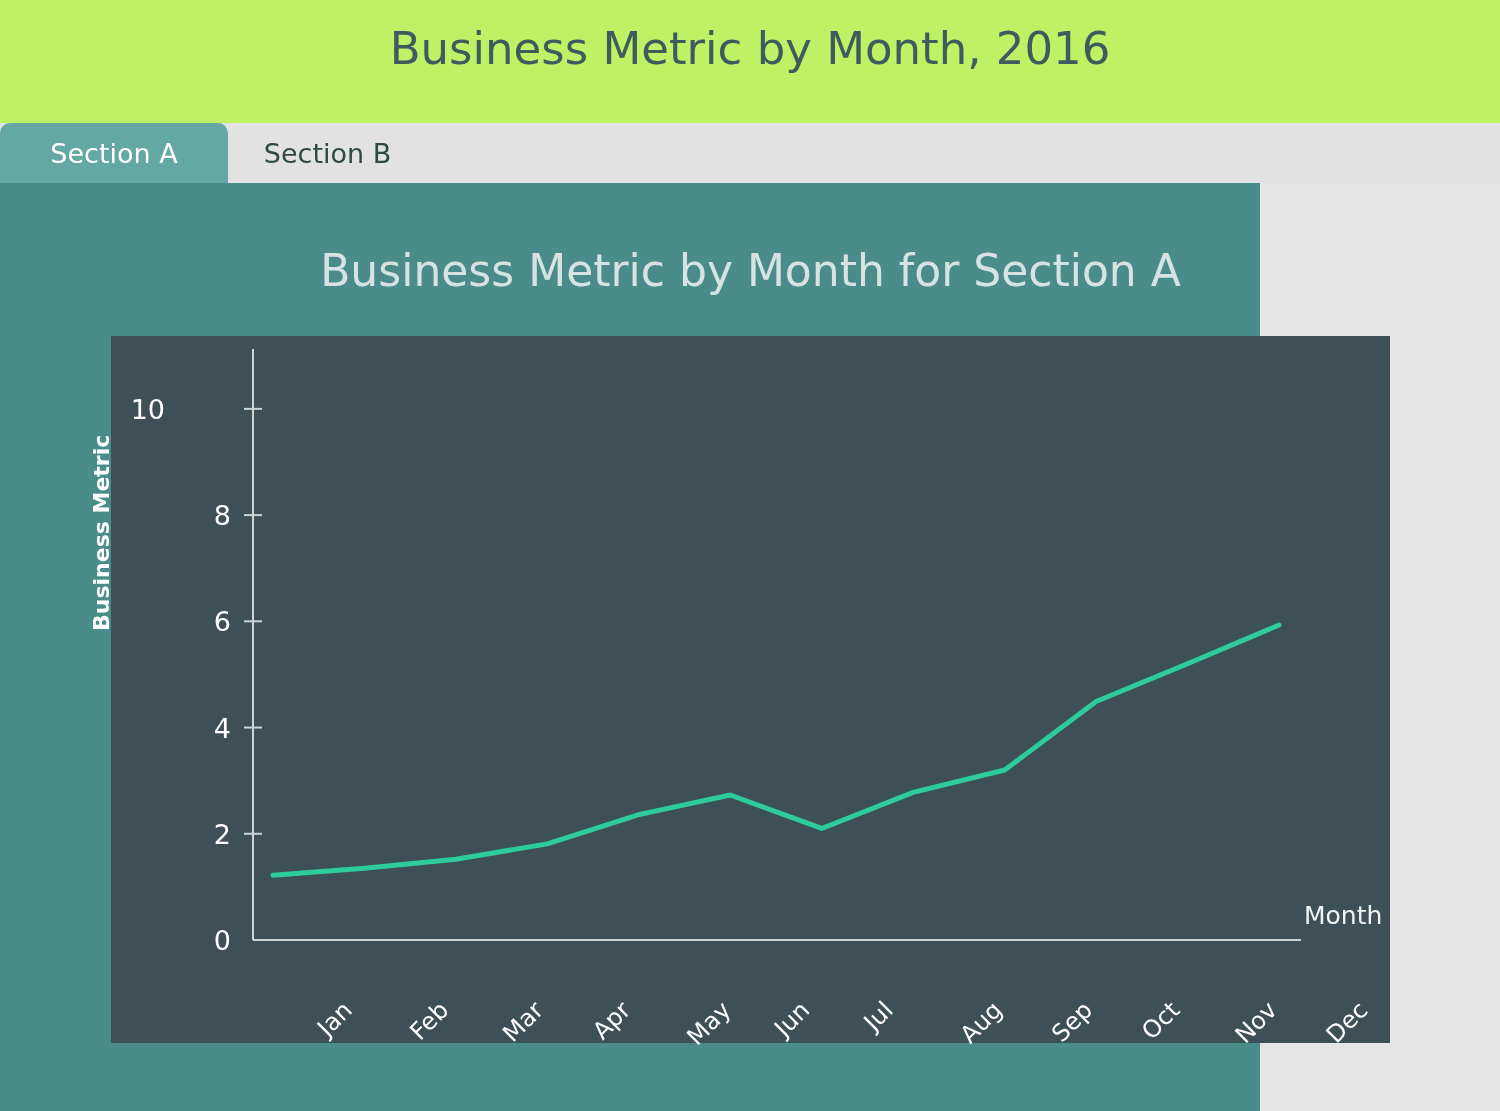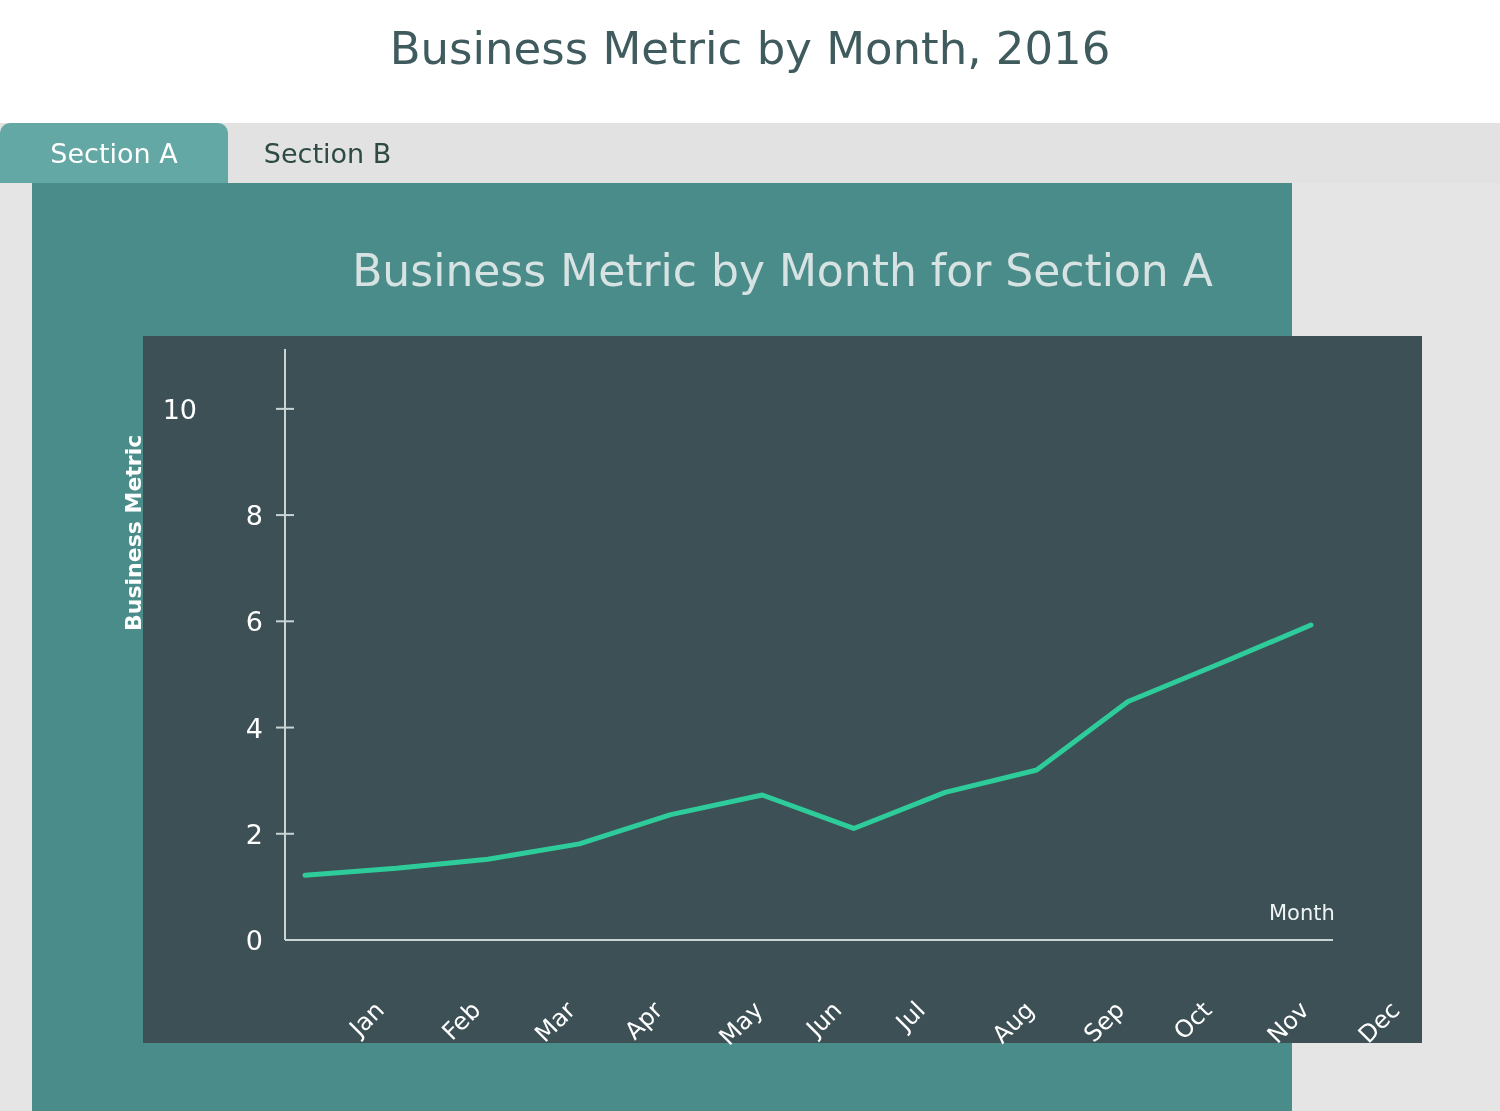--- a/index.html
+++ b/index.html
@@ -6,21 +6,21 @@
   html, body {
     width: 1500px; height: 1111px;
     font-family: "DejaVu Sans", sans-serif;
     overflow: hidden;
   }
   body { background: #e5e5e5; position: relative; }
 
   
   .header-bar {
     position: absolute; left: 0; top: 0; width: 1500px; height: 123px;
-    background: #ffffff;
+    background: #bef264;
   }
   .app-title {
     position: absolute; left: 0; top: 22px; width: 1500px;
     text-align: center;
     font-size: 45px; font-weight: 400; color: #3f5b5e;
     letter-spacing: 0px;
   }
 
   
   .tab-bar {
@@ -39,21 +39,20 @@
     border-radius: 10px 10px 0 0;
   }
   #tab-0 { left: 0px;   width: 228px; }
   #tab-1 { left: 240px; width: 175px; }
   #tab-2 { left: 443px; width: 175px; }
 
   
   .panel {
     position: absolute; left: 0; top: 183px; width: 1260px; height: 928px;
     background: #4a8c8a;
-    margin-left: 32px;
   }
   .chart-title {
     position: absolute; left: 111px; top: 62px; width: 1279px;
     text-align: center;
     font-size: 44px; color: #d7e3e2; font-weight: 400;
   }
 
   
   .plot-area {
     position: absolute; left: 111px; top: 153px;
@@ -67,22 +66,22 @@
     position: absolute;
     left: -22px; top: 295px;
     width: 260px;
     transform: rotate(-90deg);
     transform-origin: left top;
     font-size: 22px; color: #ffffff; font-weight: 600;
     text-align: left;
     white-space: nowrap;
   }
   .xlabel {
-    position: absolute; left: 1126px; top: 565px;
-    font-size: 21px; color: #eef4f3;
+    position: absolute; left: 1193px; top: 565px;
+    font-size: 25px; color: #eef4f3;
     white-space: nowrap;
   }
   .ytick {
     position: absolute; right: 0; width: 80px;
     text-align: right;
     font-size: 27px; color: #ffffff;
     transform: translateY(-50%);
     white-space: nowrap;
   }
   .xtick {

